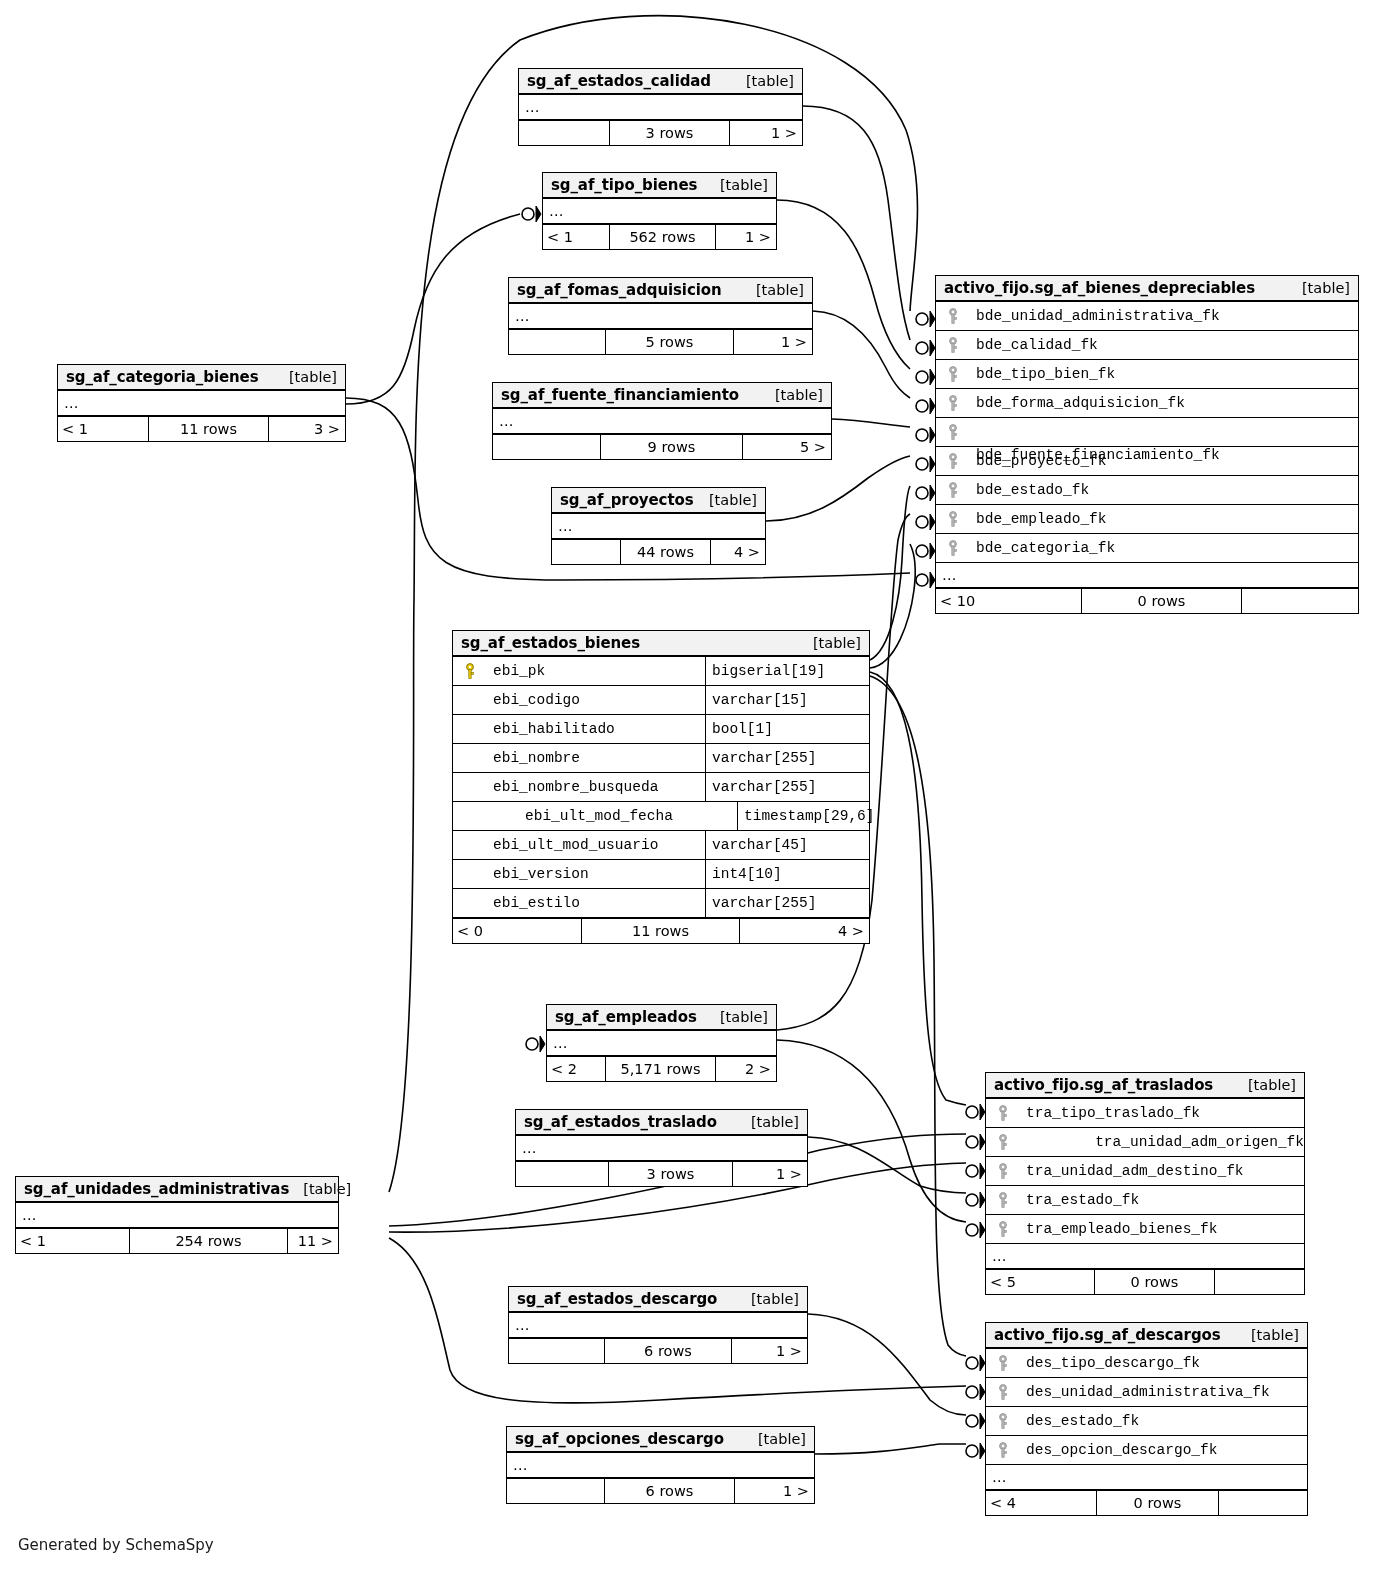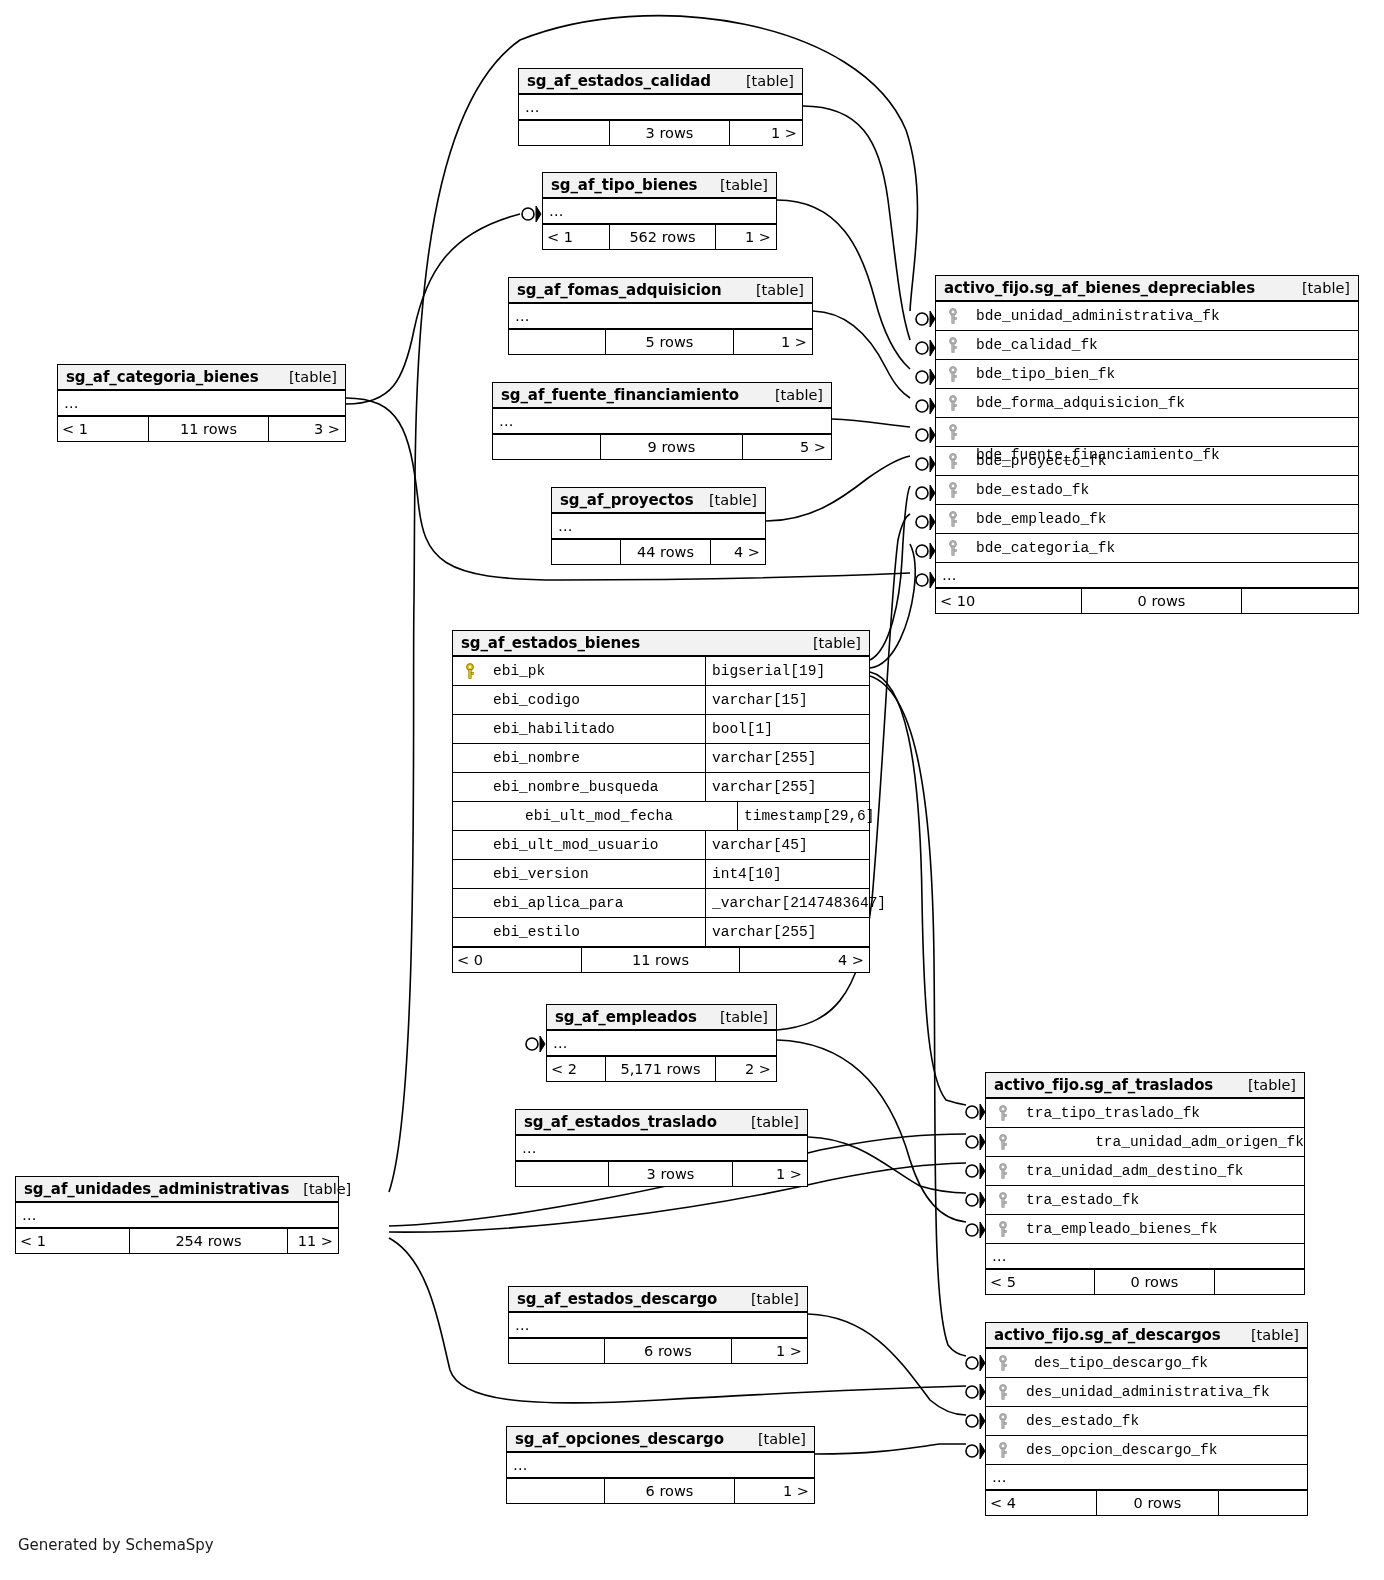--- a/index.html
+++ b/index.html
@@ -446,25 +446,20 @@
           <span class="col-name" style="width:212px;flex:0 0 212px;">ebi_ult_mod_usuario</span>
           <span class="col-type" style="flex:1 1 auto;">varchar[45]</span>
         </div>
         <div class="col-row">
           <span class="key-cell"></span>
           <span class="col-name" style="width:212px;flex:0 0 212px;">ebi_version</span>
           <span class="col-type" style="flex:1 1 auto;">int4[10]</span>
         </div>
         <div class="col-row">
           <span class="key-cell"></span>
-          <span class="col-name" style="width:212px;flex:0 0 212px;">ebi_aplica_para</span>
-          <span class="col-type" style="flex:1 1 auto;">_varchar[2147483647]</span>
-        </div>
-        <div class="col-row">
-          <span class="key-cell"></span>
           <span class="col-name" style="width:212px;flex:0 0 212px;">ebi_estilo</span>
           <span class="col-type" style="flex:1 1 auto;">varchar[255]</span>
         </div>
         <div class="foot">
           <span class="foot-l" style="width:128px;flex:0 0 128px;">&lt; 0</span>
           <span class="foot-m" style="width:158px;flex:0 0 158px;">11 rows</span>
           <span class="foot-r" style="flex:1 1 auto;">4 &gt;</span>
         </div>
       </div>
       <div class="tbl" style="left: 546px; top: 1004px; width: 231px;">
@@ -522,21 +517,21 @@
         </div>
         <div class="col-row">
           <span class="key-cell">
             <svg class="keyicon" width="12" height="17" viewBox="0 0 12 17" aria-hidden="true">
               <circle cx="6" cy="4" r="3.4" fill="#b4b4b4" stroke="#9a9a9a" stroke-width="1"></circle>
               <circle cx="6" cy="4" r="1.2" fill="#ffffff"></circle>
               <rect x="4.8" y="6.4" width="2.4" height="9" fill="#b4b4b4" stroke="#9a9a9a" stroke-width="0.7"></rect>
               <rect x="7.2" y="9.6" width="2.2" height="1.8" fill="#b4b4b4" stroke="#9a9a9a" stroke-width="0.7"></rect>
             </svg>
           </span>
-          <span class="col-name" style="flex:1 1 auto;margin-left:8px;">des_tipo_descargo_fk</span>
+          <span class="col-name" style="flex:1 1 auto;">des_tipo_descargo_fk</span>
         </div>
         <div class="col-row">
           <span class="key-cell">
             <svg class="keyicon" width="12" height="17" viewBox="0 0 12 17" aria-hidden="true">
               <circle cx="6" cy="4" r="3.4" fill="#b4b4b4" stroke="#9a9a9a" stroke-width="1"></circle>
               <circle cx="6" cy="4" r="1.2" fill="#ffffff"></circle>
               <rect x="4.8" y="6.4" width="2.4" height="9" fill="#b4b4b4" stroke="#9a9a9a" stroke-width="0.7"></rect>
               <rect x="7.2" y="9.6" width="2.2" height="1.8" fill="#b4b4b4" stroke="#9a9a9a" stroke-width="0.7"></rect>
             </svg>
           </span>

